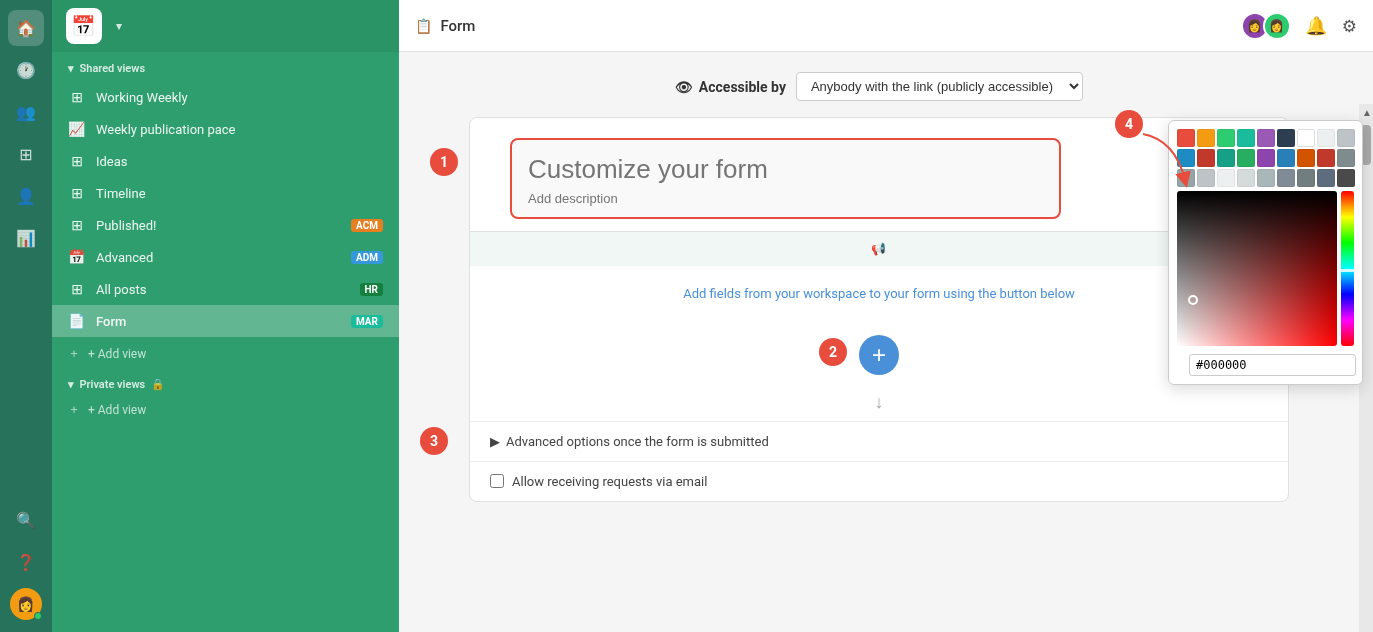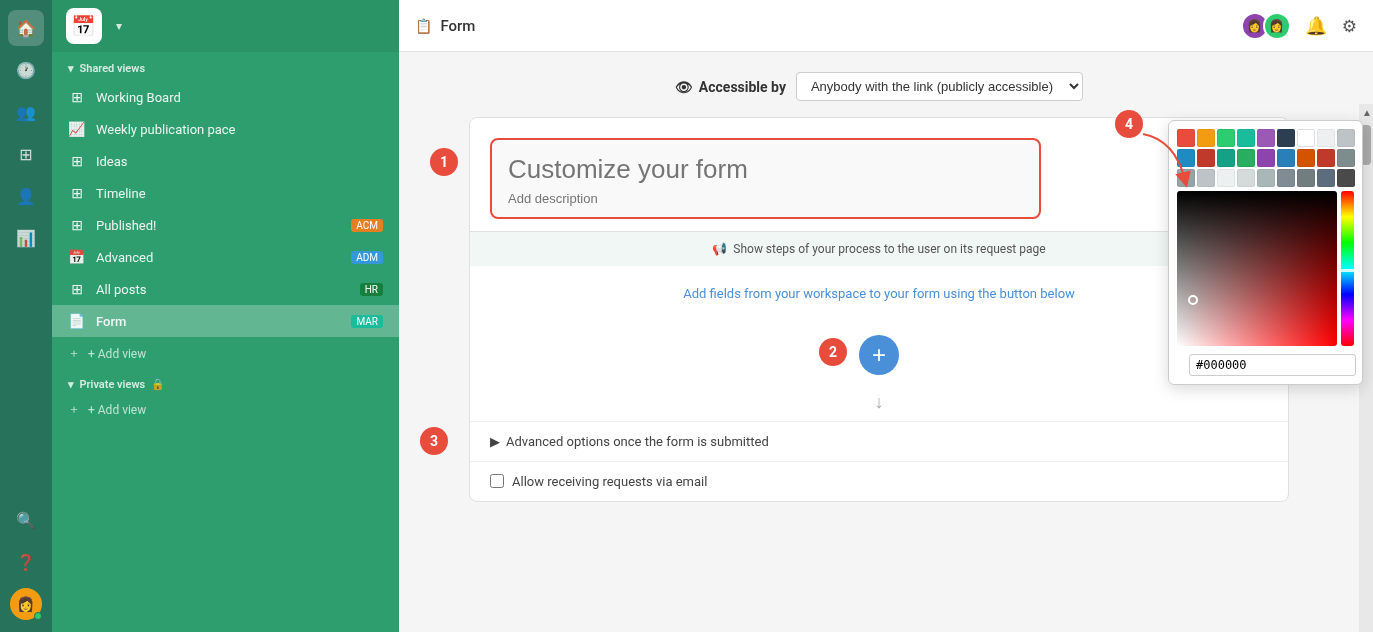--- a/index.html
+++ b/index.html
@@ -60,21 +60,21 @@
       color: rgba(255,255,255,0.9);
       gap: 10px;
       border-radius: 0;
     }
     .sidebar-item.active { background: rgba(255,255,255,0.25); font-weight: 500; }
     .sidebar-item .item-icon { font-size: 14px; width: 18px; text-align: center; }
     .sidebar-item .badge {
       font-size: 10px;
       padding: 1px 5px;
       border-radius: 3px;
-      font-weight: 400;
+      font-weight: 700;
       margin-left: auto;
     }
     .badge-acm { background: #e67e22; color: white; }
     .badge-adm { background: #3498db; color: white; }
     .badge-hr { background: #15803d; color: white; }
     .badge-mar { background: #1abc9c; color: white; }
     .sidebar-add {
       display: flex; align-items: center; gap: 8px;
       padding: 6px 16px;
       font-size: 12px;
@@ -424,21 +424,21 @@
   </div>
 
   <div class="sidebar-section-label">
     <span>▾</span>
     <span>Shared views</span>
   </div>
 
   <div class="sidebar-icons-row">
     <div class="sidebar-item">
       <span class="item-icon">⊞</span>
-      <span>Working Board</span>
+      <span>Working Weekly</span>
     </div>
     <div class="sidebar-item">
       <span class="item-icon">📈</span>
       <span>Weekly publication pace</span>
     </div>
     <div class="sidebar-item">
       <span class="item-icon">⊞</span>
       <span>Ideas</span>
     </div>
     <div class="sidebar-item">
@@ -516,32 +516,31 @@
         </select>
       </div>
 
       <div id="form-card">
 
         <div style="position:absolute; left:-40px; top:30px; z-index:10;">
           <div style="width:28px;height:28px;background:#e74c3c;border-radius:50%;display:flex;align-items:center;justify-content:center;color:white;font-weight:700;font-size:14px;">1</div>
         </div>
 
         <div class="form-header">
-          <div style="display:flex;align-items:center;gap:12px;">
+          <div style="display:flex;align-items:center;gap:12px;margin-left:20px;">
             <div class="form-title-box">
               <input class="form-title-input" type="text" placeholder="Customize your form" style="">
               <input class="form-desc-input" type="text" placeholder="Add description" style="">
             </div>
             <button class="palette-btn">🎨</button>
           </div>
         </div>
 
         <div class="step-hint">
           <span>📢</span>
-          <span>Show steps of your process to the user on its request page</span>
         </div>
 
         <div class="add-fields-hint">
           <span>Add fields from your workspace to your form using the button below</span>
         </div>
 
         <div style="position:relative;">
           <div class="add-btn-row">
 
             <div style="position:absolute;left:calc(50% - 60px);top:50%;transform:translateY(-50%);width:28px;height:28px;background:#e74c3c;border-radius:50%;display:flex;align-items:center;justify-content:center;color:white;font-weight:700;font-size:14px;">2</div>

